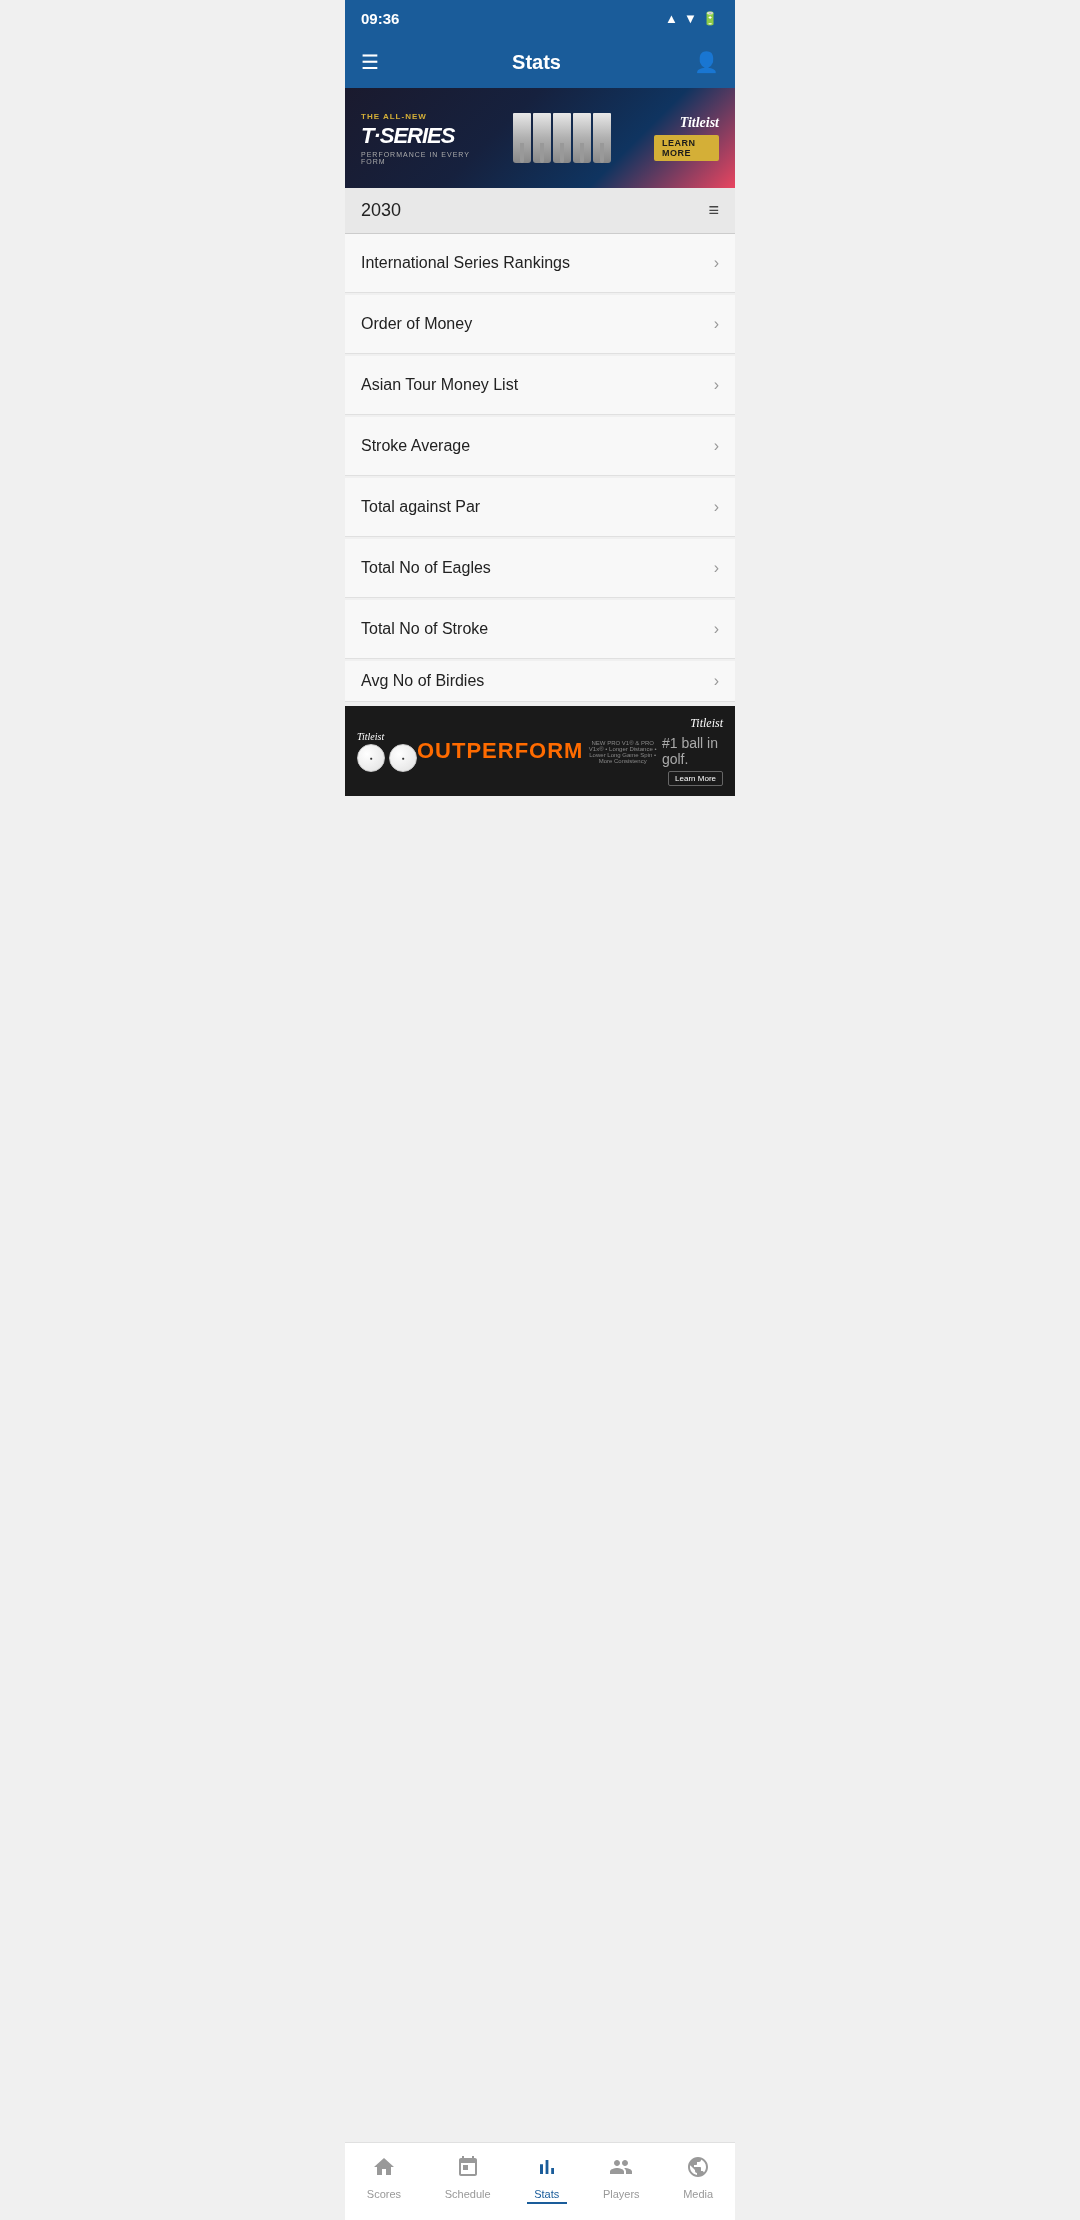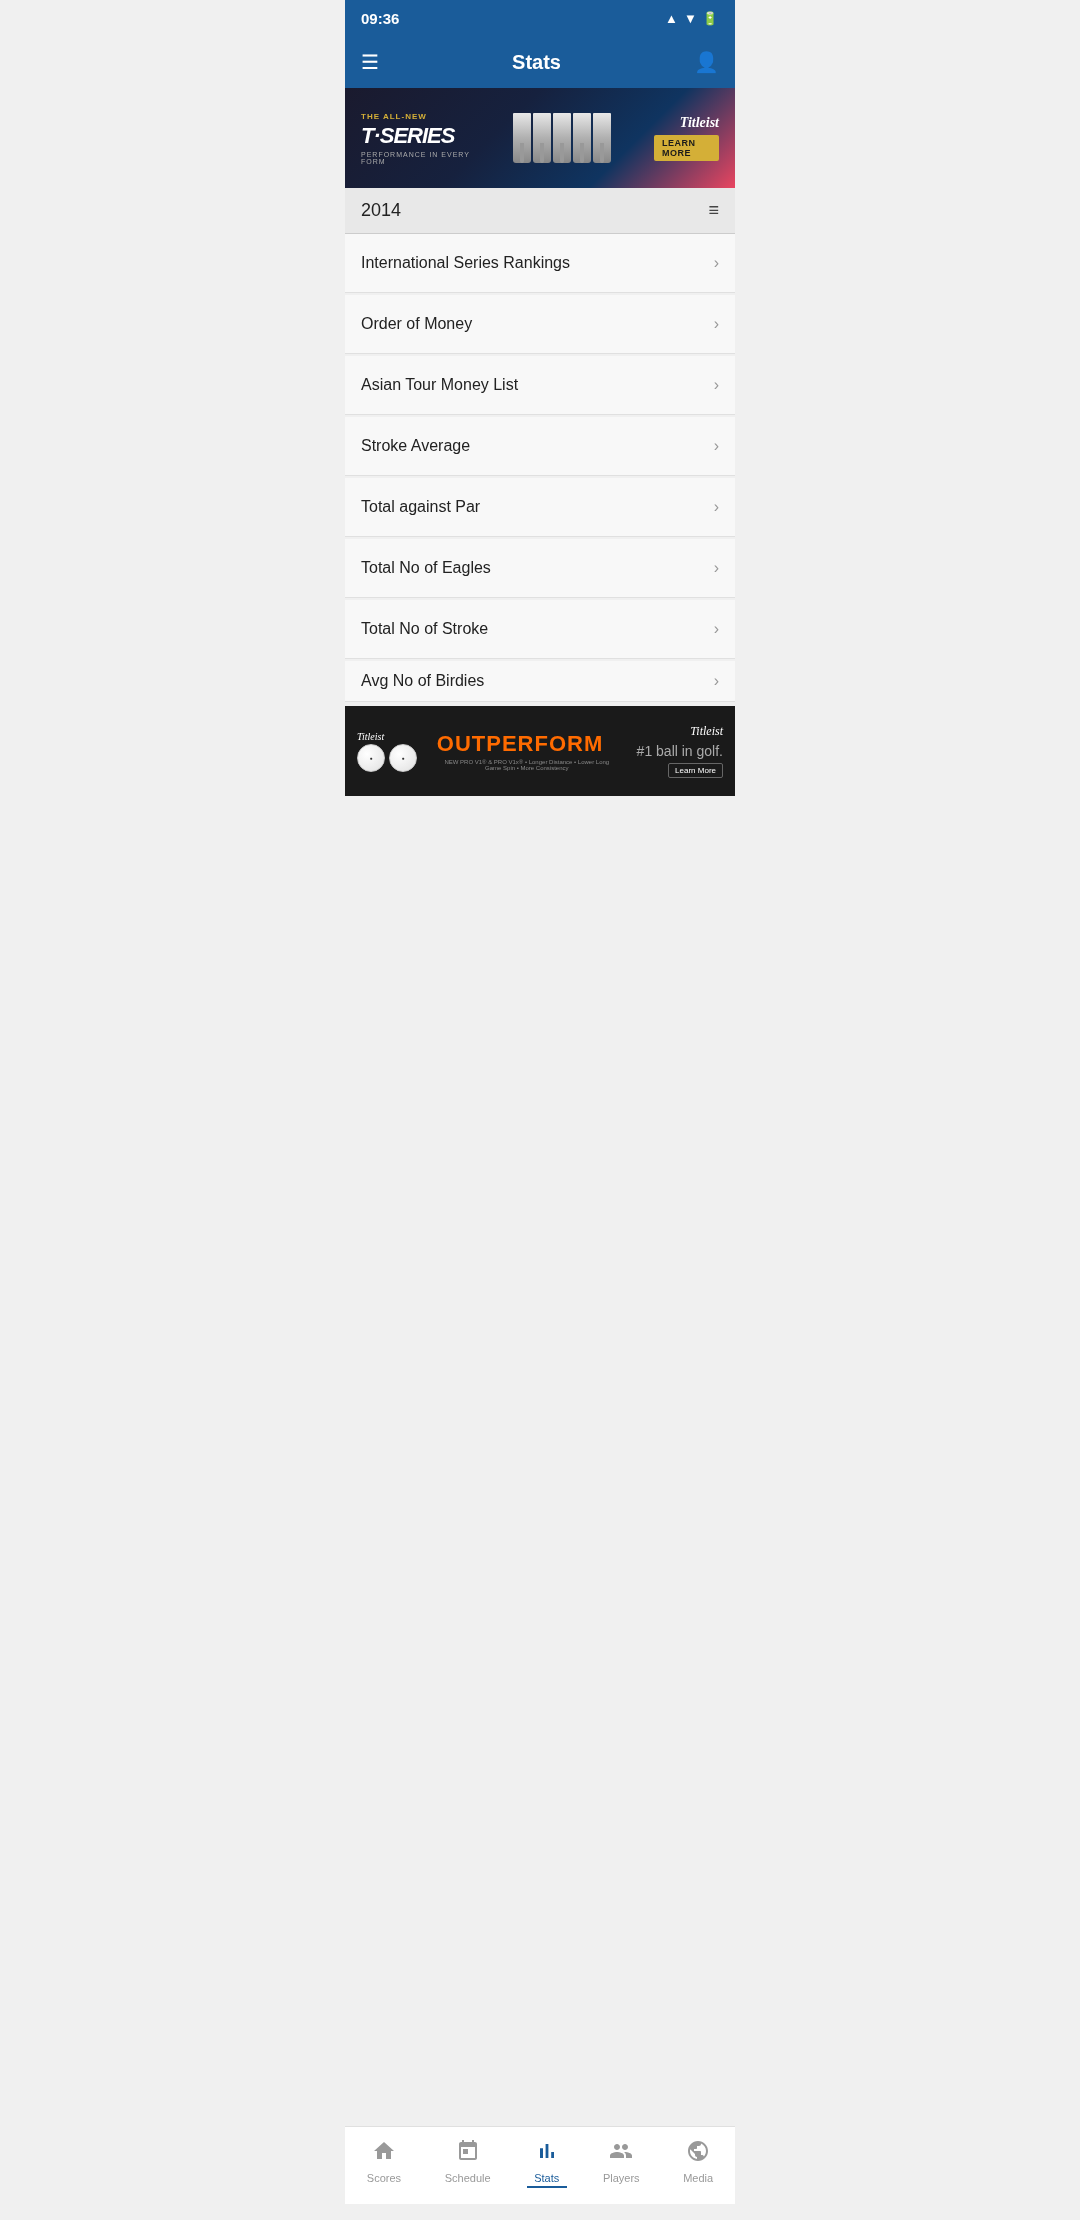--- a/index.html
+++ b/index.html
@@ -228,22 +228,22 @@
       border-radius: 50%;
       border: 1px solid #ccc;
       display: flex;
       align-items: center;
       justify-content: center;
       font-size: 5px;
       color: #333;
     }
     .ad-bottom-center {
       display: flex;
-      flex-direction: column;
-      align-items: flex-start;
+      flex-direction: row;
+      align-items: flex-end;
     }
     .outperform-text {
       color: #ff6b00;
       font-size: 22px;
       font-weight: 900;
       letter-spacing: 1px;
     }
     .pro-v1-label {
       color: #aaa;
       font-size: 7px;
@@ -274,21 +274,21 @@
 
     
     .bottom-nav {
       background: white;
       display: flex;
       align-items: center;
       justify-content: space-around;
       padding: 8px 0 16px;
       border-top: 1px solid #e0e0e0;
       position: fixed;
-      bottom: 16px;
+      bottom: 0;
       width: 390px;
     }
     .nav-item {
       display: flex;
       flex-direction: column;
       align-items: center;
       gap: 3px;
       cursor: pointer;
       padding: 4px 12px;
     }
@@ -351,21 +351,21 @@
       <div class="iron"></div>
     </div>
     <div class="ad-titleist-right">
       <span class="titleist-brand">Titleist</span>
       <span class="learn-more-btn">LEARN MORE</span>
     </div>
   </div>
 </div>
 
 <div class="year-selector">
-  <span class="year-text">2014</span>
+  <span class="year-text">2030</span>
   <span class="filter-icon">≡</span>
 </div>
 
 <div class="list-container">
 
   <div class="list-item">
     <span class="list-item-text">International Series Rankings</span>
     <span class="chevron-icon">›</span>
   </div>
 

